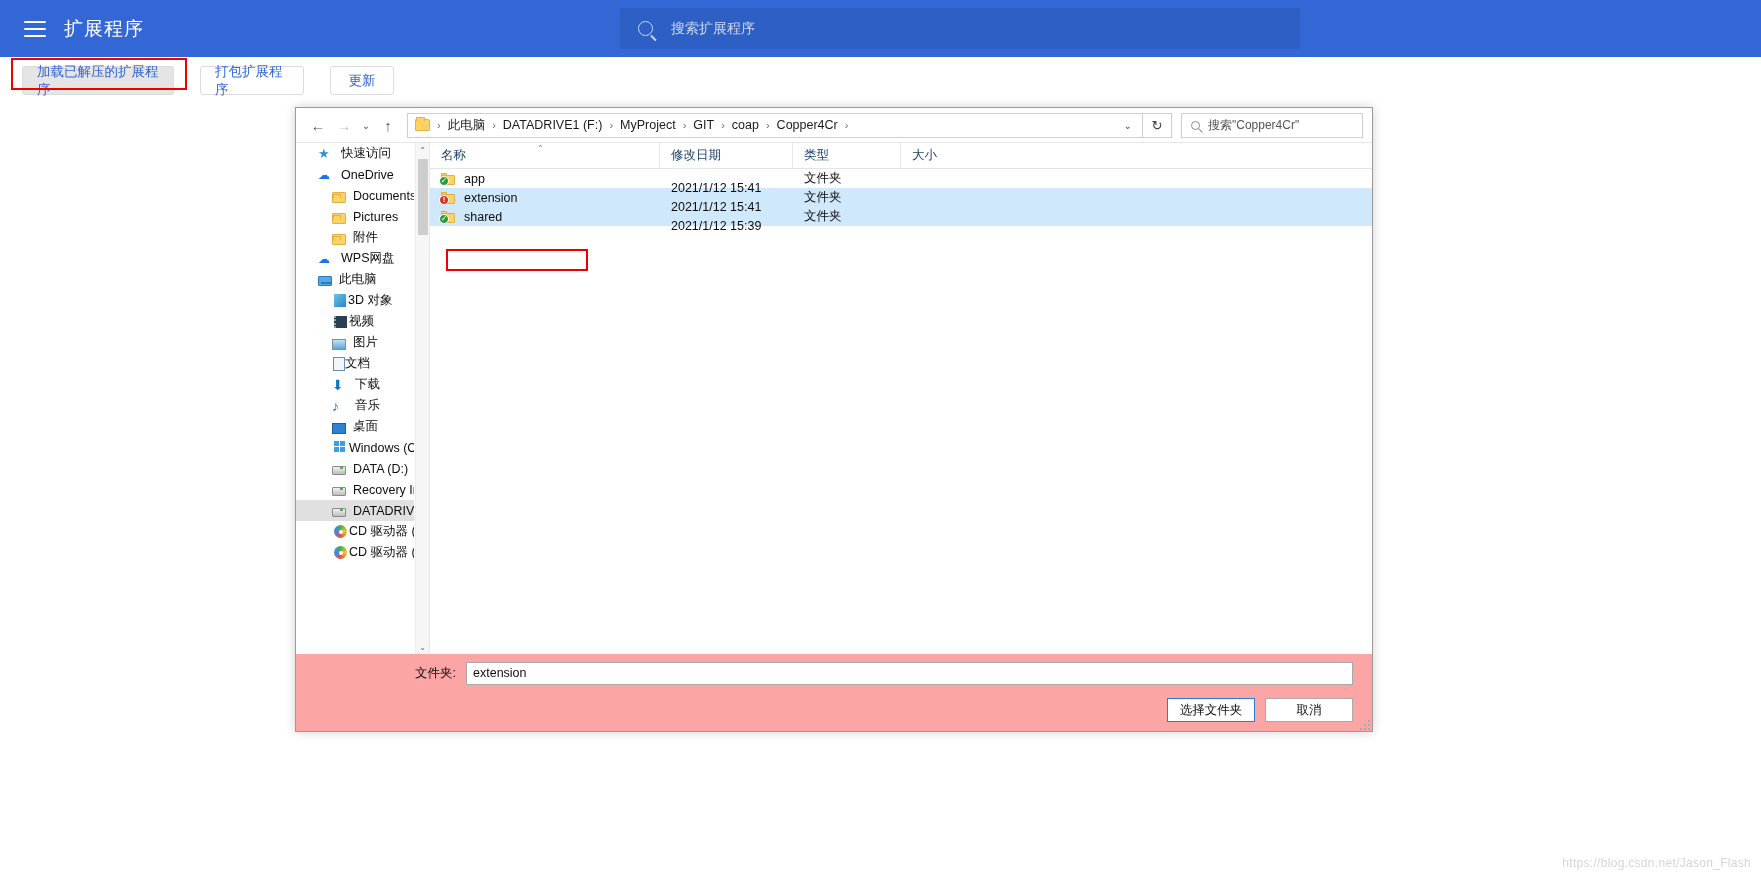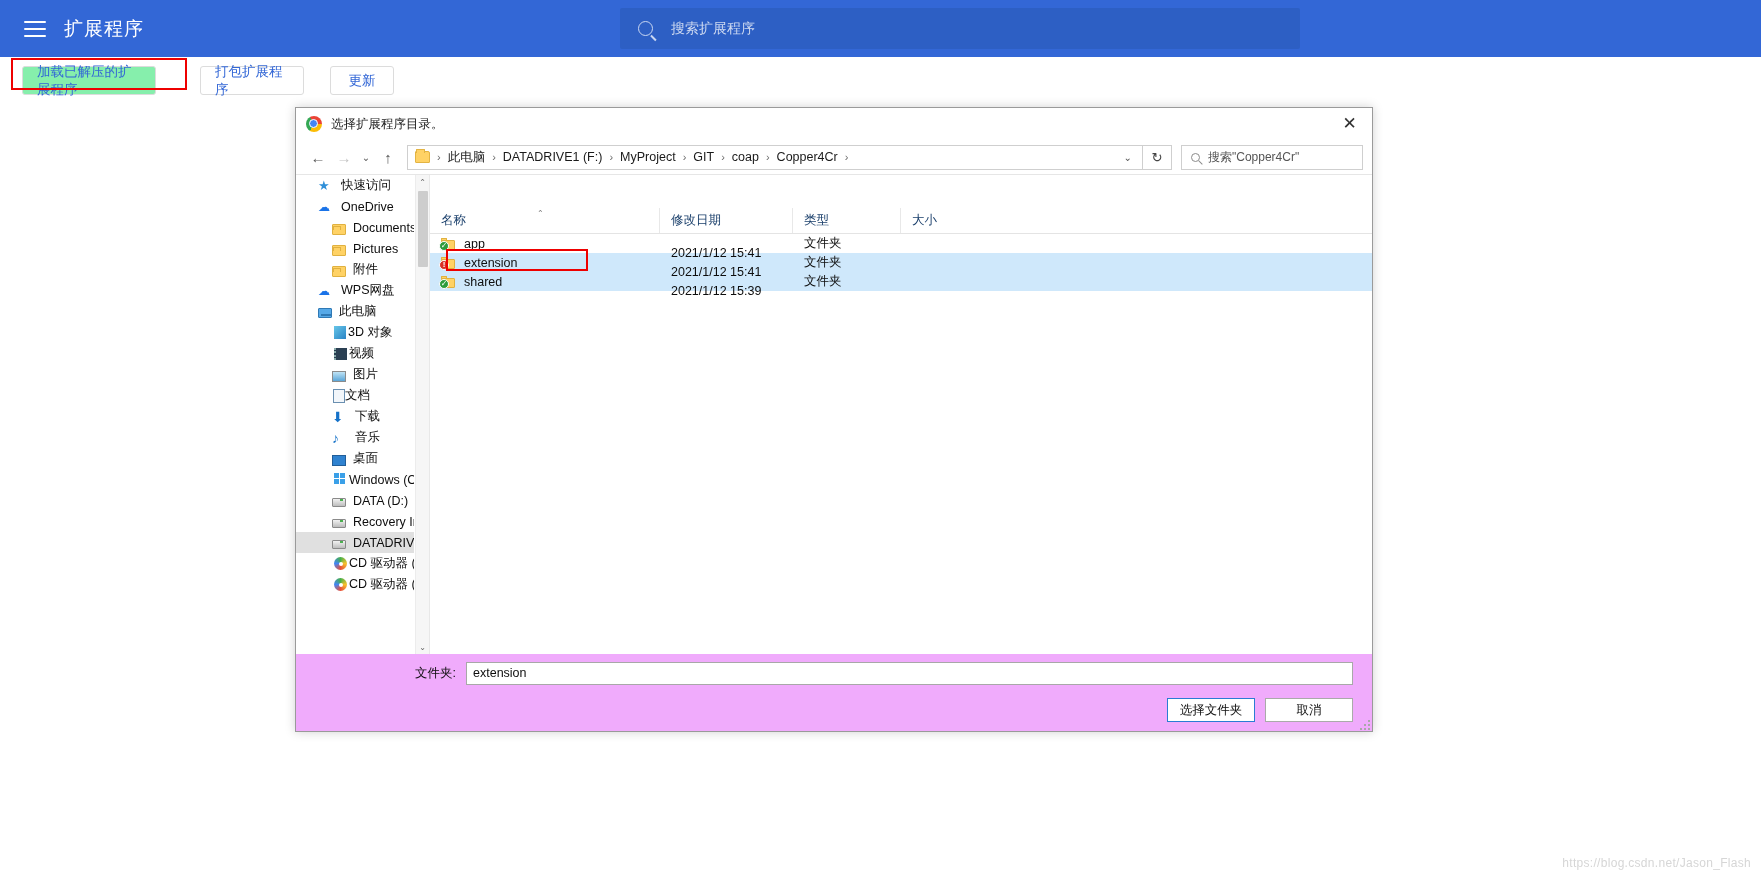--- a/index.html
+++ b/index.html
@@ -46,21 +46,21 @@
     position: absolute; left: 0; top: 57px; width: 1761px; height: 45px;
     background: #ffffff;
   }
   .tb-btn {
     position: absolute; top: 9px; height: 29px;
     border: 1px solid #dcdcdc; border-radius: 3px; background: #fff;
     color: #3367d6; font-size: 13.5px;
     display: flex; align-items: center; justify-content: center;
     padding: 0 14px; cursor: pointer;
   }
-  #btn-load  { left: 22px;  width: 134px; background: #86efac; }
+  #btn-load  { left: 22px;  width: 152px; background: #e5e5e5; }
   #btn-pack  { left: 200px; width: 104px; }
   #btn-update{ left: 330px; width: 64px; }
   .red-anno {
     position: absolute; border: 2.5px solid #ee0000; pointer-events: none;
   }
   #anno-load { left: 11px; top: 58px; width: 176px; height: 32px; }
 
   
   .dialog {
     position: absolute; left: 295px; top: 107px; width: 1078px; height: 625px;
@@ -227,21 +227,21 @@
   }
   .tree-sb .arrow.bot { position: absolute; bottom: 0; width: 100%; }
   .tree-sb .thumb {
     position: absolute; left: 2px; top: 16px; width: 10px; height: 76px;
     background: #cdcdcd; border-radius: 1px; cursor: pointer;
   }
 
   .list-pane { flex: 1; display: flex; flex-direction: column; min-width: 0; background: #fff; }
   .col-head {
     height: 26px; display: flex; align-items: center; border-bottom: 1px solid #e4e4e4;
-    position: relative; flex: none; margin-top: 33px;
+    position: relative; flex: none;
   }
   .col {
     font-size: 12.5px; color: #1a3f6b; padding-left: 11px; height: 100%;
     display: flex; align-items: center; border-right: 1px solid #e8e8e8;
     cursor: pointer; flex: none;
   }
   .col.c-name { width: 230px; position: relative; }
   .col.c-date { width: 133px; }
   .col.c-type { width: 108px; }
   .col.c-size { width: 74px; border-right: none; }
@@ -272,21 +272,21 @@
   .badge {
     position: absolute; left: -2px; bottom: -1px; width: 10px; height: 10px;
     border-radius: 50%; border: 1px solid #fff; z-index: 2;
     display: flex; align-items: center; justify-content: center;
     font-size: 8px; color: #fff; font-weight: bold; line-height: 1;
   }
   .badge.ok { background: #2e9c3c; }
   .badge.alert { background: #d93025; }
   #anno-ext { left: 446px; top: 249px; width: 142px; height: 22px; z-index: 30; }
 
-  .dlg-footer { flex: none; background: #f0abfc; position: relative; height: 77px; }
+  .dlg-footer { flex: none; background: #fca5a5; position: relative; height: 77px; }
   .fn-row { display: flex; align-items: center; height: 32px; padding-top: 6px; }
   .fn-label { font-size: 12.5px; color: #0d0d0d; width: 170px; text-align: right; padding-right: 10px; }
   .fn-input {
     flex: 1; height: 23px; border: 1px solid #a8a8a8; background: #fff;
     font-size: 12.5px; color: #0d0d0d; padding: 0 6px; margin-right: 19px;
     font-family: "Liberation Sans", sans-serif; outline: none;
   }
   .btn-row {
     position: absolute; right: 19px; top: 44px; display: flex; gap: 10px; padding-left: 34px;
   }
@@ -327,25 +327,20 @@
 
 <div class="toolbar-row">
   <div class="tb-btn" id="btn-load">加载已解压的扩展程序</div>
   <div class="tb-btn" id="btn-pack">打包扩展程序</div>
   <div class="tb-btn" id="btn-update">更新</div>
 </div>
 <div class="red-anno" id="anno-load"></div>
 
 <div class="dialog">
 
-  <div class="dlg-titlebar">
-    <div class="chrome-logo"></div>
-    <div class="dlg-title">选择扩展程序目录。</div>
-    <div class="dlg-close">✕</div>
-  </div>
 
   <div class="dlg-navbar">
     <div class="nav-ico">←</div>
     <div class="nav-ico disabled">→</div>
     <div class="nav-ico small">⌄</div>
     <div class="nav-ico">↑</div>
 
     <div class="crumbbar">
       <div class="crumb-folder"></div>
       <span class="crumb-sep">›</span>

